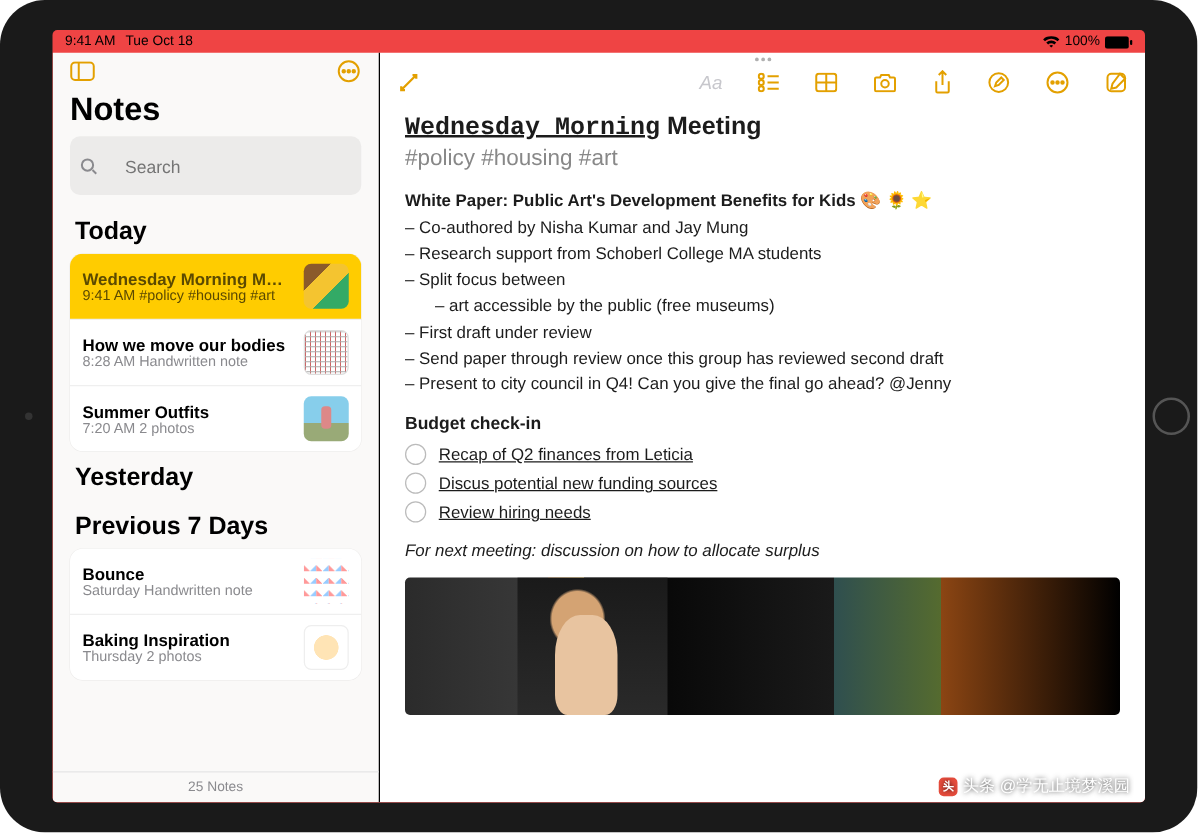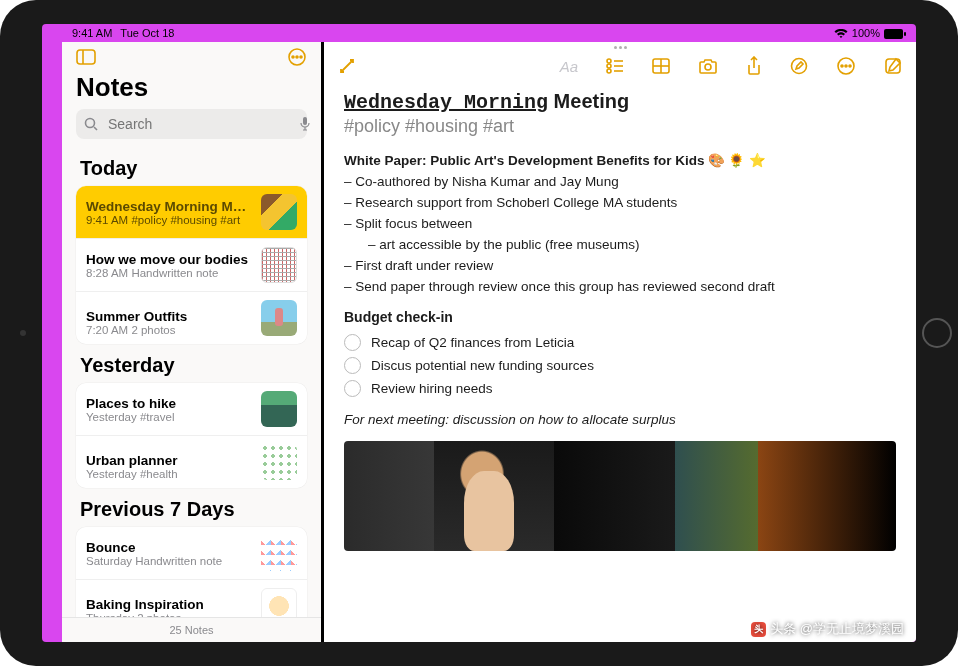--- a/index.html
+++ b/index.html
@@ -1,36 +1,36 @@
 <!DOCTYPE html>
 <html><head>
 <meta charset="utf-8">
 <style>
 *{box-sizing:border-box;margin:0;padding:0;font-family:-apple-system,BlinkMacSystemFont,"Helvetica Neue",Arial,sans-serif;}
 body{background:#fff;width:958px;height:666px;overflow:hidden;position:relative;}
 .device-frame{position:absolute;inset:0;background:#1a1a1a;border-radius:36px;padding:24px 42px 24px 42px;}
 .home-button{position:absolute;right:6px;top:50%;transform:translateY(-50%);width:30px;height:30px;border-radius:50%;border:2px solid #555;}
 .camera{position:absolute;left:20px;top:50%;transform:translateY(-50%);width:6px;height:6px;border-radius:50%;background:#333;}
-.screen{background:#d946ef;width:100%;height:100%;border-radius:4px;overflow:hidden;display:flex;flex-direction:column;position:relative;padding-left:20px;}
+.screen{background:#ef4444;width:100%;height:100%;border-radius:4px;overflow:hidden;display:flex;flex-direction:column;position:relative;}
 .status-bar{height:18px;display:flex;align-items:center;padding:0 10px;font-size:11px;font-weight:500;color:#000;}
 .status-left{display:flex;gap:8px;}
 .status-right{margin-left:auto;display:flex;align-items:flex-end;gap:4px;}
 .content-split{display:flex;flex:1;overflow:hidden;}
-.sidebar{width:262px;background:#FAF9F8;display:flex;flex-direction:column;border-right:3px solid #000000;}
+.sidebar{width:262px;background:#FAF9F8;display:flex;flex-direction:column;border-right:1px solid #000000;}
 .sidebar-toolbar{height:30px;display:flex;align-items:center;justify-content:space-between;padding:0 14px;}
 .sidebar-toolbar .tb,.editor-toolbar .tb{color:#E3A000;display:flex;align-items:center;justify-content:center;}
 .sidebar-title{font-size:26px;font-weight:700;padding:0 14px 6px;}
 .search-wrap{padding:0 14px 8px;}
-.search-box{background:#ECEBEA;border-radius:8px;height:30px;display:flex;align-items:center;padding:0 8px;gap:10px;color:#8A8A8E;}
+.search-box{background:#ECEBEA;border-radius:8px;height:47px;display:flex;align-items:center;padding:0 8px;gap:22px;color:#8A8A8E;}
 .search-box input{border:none;background:none;flex:1;font-size:14px;color:#000;outline:none;}
 .notes-list{flex:1;overflow-y:auto;padding:0 14px;}
 .section-header{font-size:20px;font-weight:700;padding:10px 4px 6px;}
 .note-card-group{background:#FFFFFF;border-radius:10px;overflow:hidden;box-shadow:0 0 0 0.5px rgba(0,0,0,0.05);}
 .note-item{display:flex;align-items:center;padding:8px 10px;gap:10px;border-bottom:1px solid #EFEFEF;cursor:pointer;}
-.note-item:last-child{border-bottom:none;align-items:flex-end;}
+.note-item:last-child{border-bottom:none;}
 .note-item.selected{background:#FFCC00;}
 .note-item .info{flex:1;min-width:0;}
 .note-item .title{font-size:13.5px;font-weight:600;white-space:nowrap;overflow:hidden;text-overflow:ellipsis;}
 .note-item.selected .title,.note-item.selected .meta{color:#5C4A00;}
 .note-item .meta{font-size:11.5px;color:#8A8A8E;white-space:nowrap;overflow:hidden;text-overflow:ellipsis;}
 .note-item .thumb{width:36px;height:36px;border-radius:6px;flex-shrink:0;background:#ddd;}
 .thumb.t1{background:linear-gradient(135deg,#8B5A2B 30%,#f4c430 30%,#f4c430 60%,#3a6 60%);}
 .thumb.t2{background:#fff;border:1px solid #ddd;background-image:linear-gradient(#aaa 1px,transparent 1px),linear-gradient(90deg,#c66 1px,transparent 1px);background-size:4px 4px;}
 .thumb.t3{background:linear-gradient(#87CEEB 60%,#9a7 60%);position:relative;}
 .thumb.t3::after{content:"";position:absolute;left:14px;top:8px;width:8px;height:18px;background:#d88;border-radius:3px;}
@@ -46,21 +46,21 @@
 .editor-toolbar{height:28px;display:flex;align-items:center;padding:0 14px;justify-content:space-between;}
 .editor-toolbar .right-group{display:flex;gap:28px;align-items:center;}
 .editor-body{flex:1;overflow-y:auto;padding:10px 20px 0;font-size:14px;color:#1c1c1c;}
 .editor-body h1{font-size:20px;font-weight:700;margin-bottom:2px;}
 .editor-body .underline{text-decoration:underline;font-family:Liberation Mono, monospace;}
 .editor-body .tags{color:#888;font-size:18px;margin-bottom:14px;}
 .editor-body .bold{font-weight:700;}
 .editor-body .para{line-height:1.55;font-size:13.5px;}
 .editor-body .indent{padding-left:24px;}
 .editor-body .section-h{font-weight:700;margin-top:12px;margin-bottom:6px;}
-.checklist{list-style:none;}
+.checklist{list-style:none;text-decoration:underline;}
 .checklist li{display:flex;align-items:center;gap:10px;padding:3px 0;font-size:13.5px;}
 .checklist .circle{width:17px;height:17px;border:1.5px solid #BBB;border-radius:50%;flex-shrink:0;}
 .editor-body .italic{font-style:italic;margin-top:12px;font-size:13.5px;}
 .hero-img{margin-top:14px;height:110px;border-radius:4px;background:linear-gradient(90deg,#2b2b2b 0%,#3a3a3a 20%,#704214 20%,#8B6914 25%,#000 25%,#1a1a1a 60%,#2F4F4F 60%,#556B2F 75%,#8B4513 75%,#000 100%);position:relative;overflow:hidden;}
 .hero-img::before{content:"";position:absolute;left:90px;top:0;width:120px;height:100%;background:radial-gradient(ellipse at 40% 30%,#d4a373 20%,transparent 22%),linear-gradient(#1a1a1a,#2a2a2a);}
 .hero-img::after{content:"";position:absolute;left:120px;top:30px;width:50px;height:80px;background:#e8c4a0;border-radius:40% 40% 20% 20%;}
 .watermark{position:absolute;bottom:4px;right:12px;color:#fff;font-size:13px;font-weight:500;text-shadow:0 0 4px rgba(0,0,0,0.8);display:flex;align-items:center;gap:4px;}
 .watermark .logo{width:15px;height:15px;background:#E74C3C;border-radius:4px;display:flex;align-items:center;justify-content:center;font-size:9px;font-weight:bold;}
 svg{display:block;}
 </style>
@@ -149,36 +149,20 @@
               </div>
               <div class="note-item">
                 <div class="info">
                   <div class="title">Summer Outfits</div>
                   <div class="meta">7:20 AM  2 photos</div>
                 </div>
                 <div class="thumb t3"></div>
               </div>
             </div>
             <div class="section-header">Yesterday</div>
-            <div class="note-card-group">
-              <div class="note-item">
-                <div class="info">
-                  <div class="title">Places to hike</div>
-                  <div class="meta">Yesterday  #travel</div>
-                </div>
-                <div class="thumb t4"></div>
-              </div>
-              <div class="note-item">
-                <div class="info">
-                  <div class="title">Urban planner</div>
-                  <div class="meta">Yesterday  #health</div>
-                </div>
-                <div class="thumb t5"></div>
-              </div>
-            </div>
             <div class="section-header">Previous 7 Days</div>
             <div class="note-card-group">
               <div class="note-item">
                 <div class="info">
                   <div class="title">Bounce</div>
                   <div class="meta">Saturday  Handwritten note</div>
                 </div>
                 <div class="thumb t6"></div>
               </div>
               <div class="note-item">
@@ -267,20 +251,21 @@
               <div class="para">– Co-authored by Nisha Kumar and Jay Mung</div>
               <div class="para">– Research support from Schoberl College MA students</div>
               <div class="para">– Split focus between</div>
             </div>
     <div id="sublines">
               <div class="para indent">– art accessible by the public (free museums)</div>
             </div>
     <div id="lines2">
               <div class="para">– First draft under review</div>
               <div class="para">– Send paper through review once this group has reviewed second draft</div>
+              <div class="para">– Present to city council in Q4! Can you give the final go ahead? @Jenny</div>
             </div>
     <div class="section-h">Budget check-in</div>
     <ul class="checklist" id="checklist">
               <li>
                 <span class="circle"></span>
                 <span>Recap of Q2 finances from Leticia</span>
               </li>
               <li>
                 <span class="circle"></span>
                 <span>Discus potential new funding sources</span>

